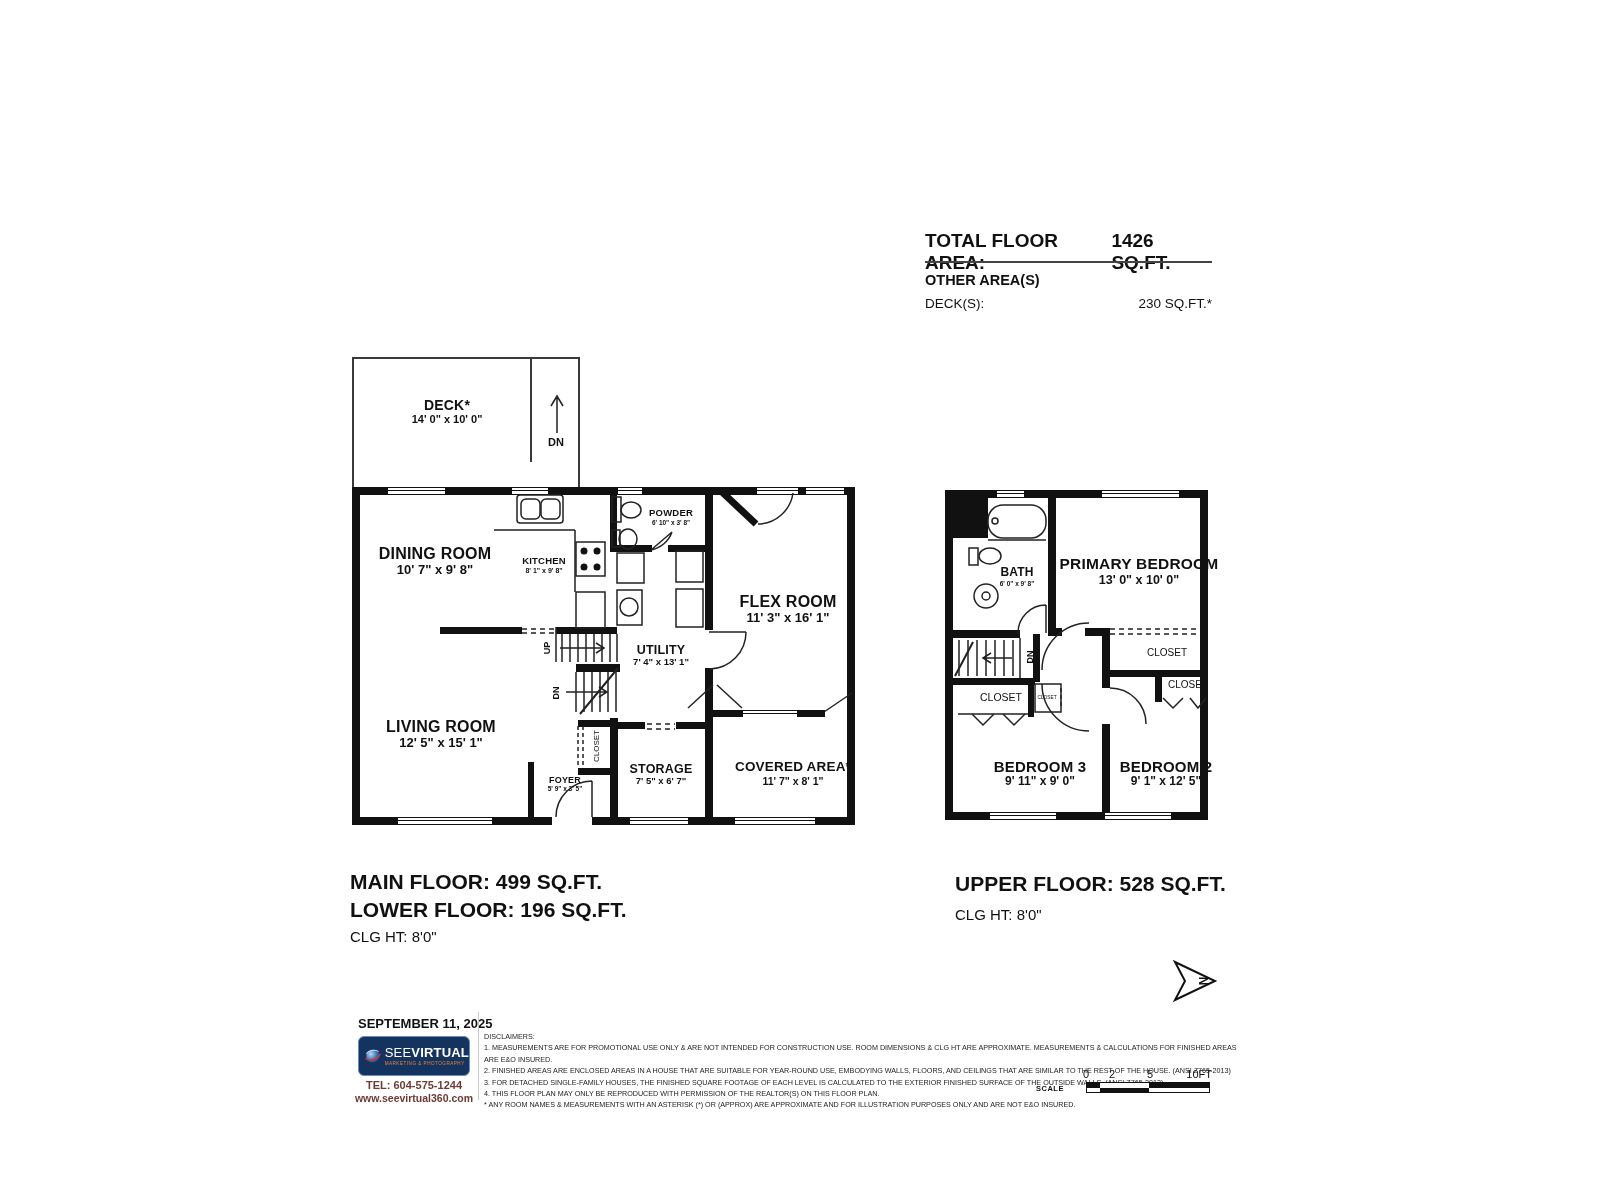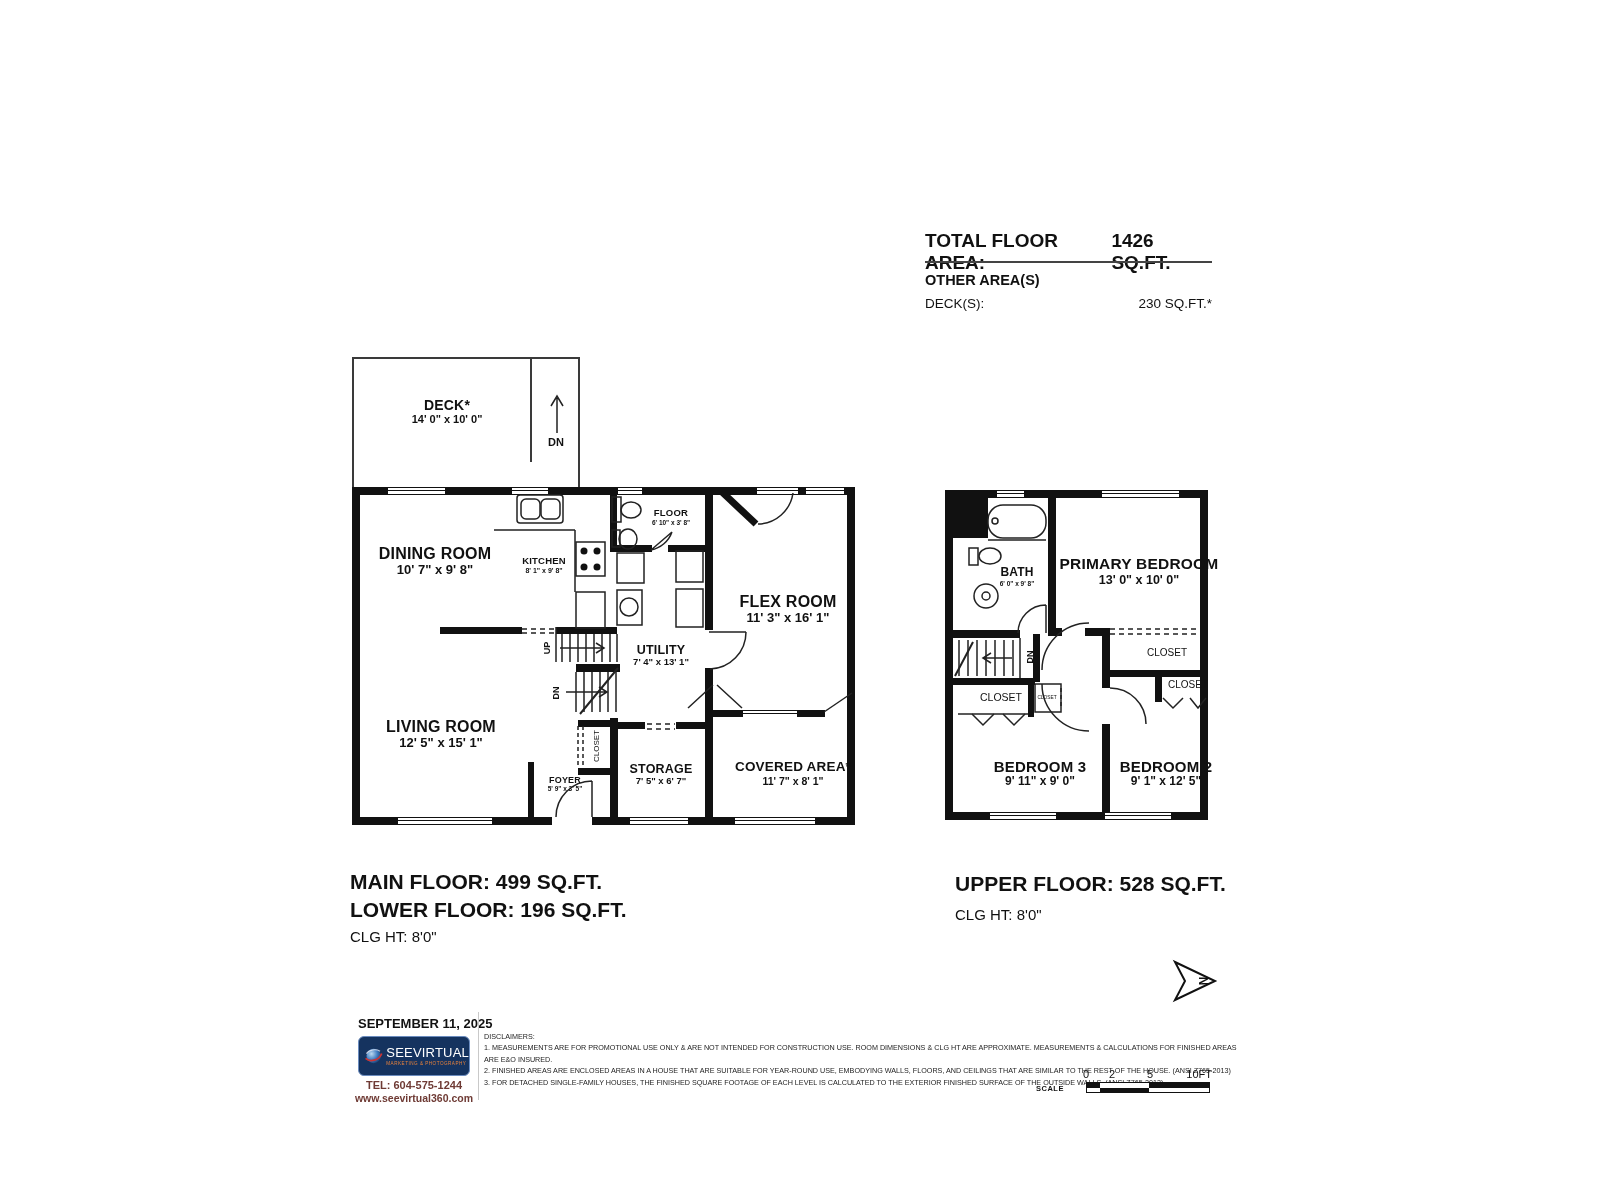--- a/index.html
+++ b/index.html
@@ -19,21 +19,21 @@
   .sum-total{position:absolute;left:925px;top:230px;width:287px;display:flex;justify-content:space-between;font-size:19px;font-weight:700}
   .sum-rule{position:absolute;left:925px;top:261px;width:287px;height:2px;background:#444}
   .sum-other{position:absolute;left:925px;top:272px;font-size:14.5px;font-weight:600}
   .sum-deck{position:absolute;left:925px;top:296px;width:287px;display:flex;justify-content:space-between;font-size:13.5px}
   .foot1{position:absolute;font-size:21px;font-weight:700}
   .foot2{position:absolute;font-size:15px}
   .date{position:absolute;left:358px;top:1016px;font-size:13px;font-weight:700}
   .logo{position:absolute;left:358px;top:1036px;width:112px;height:40px;background:#15335f;border:1px solid #6b8cbf;border-radius:6px;display:flex;align-items:center;padding-left:5px;box-sizing:border-box;z-index:4}
   .logo-txt{display:flex;flex-direction:column;margin-left:3px}
   .brand{font-size:13px;color:#fff;letter-spacing:.2px;line-height:1}
-  .brand b{font-weight:400}
+  .brand b{font-weight:700}
   .tagline{font-size:4.6px;color:#e8823c;letter-spacing:.5px;margin-top:2px}
   .tel{position:absolute;left:358px;top:1079px;width:112px;text-align:center;font-size:11px;font-weight:700;color:#6e3a34}
   .site{position:absolute;left:352px;top:1092px;width:124px;text-align:center;font-size:10.5px;font-weight:700;color:#6e3a34}
   .vdiv{position:absolute;left:478px;top:1012px;width:1px;height:88px;background:#c9c9c9}
   .disc{position:absolute;left:484px;top:1031px;width:762px;font-size:7.2px;line-height:11.4px;color:#222;z-index:4}
   .scale-lbl{position:absolute;left:1036px;top:1084px;font-size:7.5px;font-weight:700;letter-spacing:.5px}
   .tick{position:absolute;top:1068px;font-size:11px;transform:translateX(-50%)}
   .tick.right{transform:translateX(-100%)}
   .sbar{position:absolute;left:1086px;top:1082px;width:124px;height:11px;border:1px solid #111;box-sizing:border-box;background:#fff;z-index:4}
   .sbar div{position:absolute;background:#111}
@@ -199,21 +199,21 @@
   <div class="clbl" style="left:556px;top:442px;font-size:11px">DN</div>
   <div class="room" style="left:435px;top:545px">
     <div class="rn" style="font-size:16px">DINING ROOM</div>
     <div class="rd" style="font-size:13px">10' 7" x 9' 8"</div>
   </div>
   <div class="room" style="left:544px;top:556px">
     <div class="rn" style="font-size:9.5px">KITCHEN</div>
     <div class="rd" style="font-size:7px">8' 1" x 9' 8"</div>
   </div>
   <div class="room" style="left:671px;top:508px">
-    <div class="rn" style="font-size:9.5px">FLOOR</div>
+    <div class="rn" style="font-size:9.5px">POWDER</div>
     <div class="rd" style="font-size:6.5px">6' 10" x 3' 8"</div>
   </div>
   <div class="room" style="left:788px;top:593px">
     <div class="rn" style="font-size:16px">FLEX ROOM</div>
     <div class="rd" style="font-size:13px">11' 3" x 16' 1"</div>
   </div>
   <div class="room" style="left:661px;top:643px">
     <div class="rn" style="font-size:12.5px">UTILITY</div>
     <div class="rd" style="font-size:9.5px">7' 4" x 13' 1"</div>
   </div>
@@ -286,20 +286,22 @@
   </div>
   <div class="tel">TEL: 604-575-1244</div>
   <div class="site">www.seevirtual360.com</div>
   <div class="vdiv"></div>
 
   <div class="disc">
     <div>DISCLAIMERS:</div>
     <div>1. MEASUREMENTS ARE FOR PROMOTIONAL USE ONLY &amp; ARE NOT INTENDED FOR CONSTRUCTION USE. ROOM DIMENSIONS &amp; CLG HT ARE APPROXIMATE. MEASUREMENTS &amp; CALCULATIONS FOR FINISHED AREAS ARE E&amp;O INSURED.</div>
     <div>2. FINISHED AREAS ARE ENCLOSED AREAS IN A HOUSE THAT ARE SUITABLE FOR YEAR-ROUND USE, EMBODYING WALLS, FLOORS, AND CEILINGS THAT ARE SIMILAR TO THE REST OF THE HOUSE. (ANSI Z765-2013)</div>
     <div>3. FOR DETACHED SINGLE-FAMILY HOUSES, THE FINISHED SQUARE FOOTAGE OF EACH LEVEL IS CALCULATED TO THE EXTERIOR FINISHED SURFACE OF THE OUTSIDE WALLS. (ANSI Z765-2013)</div>
+    <div>4. THIS FLOOR PLAN MAY ONLY BE REPRODUCED WITH PERMISSION OF THE REALTOR(S) ON THIS FLOOR PLAN.</div>
+    <div>* ANY ROOM NAMES &amp; MEASUREMENTS WITH AN ASTERISK (*) OR (APPROX) ARE APPROXIMATE AND FOR ILLUSTRATION PURPOSES ONLY AND ARE NOT E&amp;O INSURED.</div>
   </div>
 
   <div class="scale-lbl">SCALE</div>
   <div class="tick" style="left:1086px">0</div>
   <div class="tick" style="left:1112px">2</div>
   <div class="tick" style="left:1150px">5</div>
   <div class="tick right" style="left:1212px">10FT</div>
   <div class="sbar">
     <div style="left:0;top:0;width:13px;height:4.5px"></div>
     <div style="left:62px;top:0;width:60px;height:4.5px"></div>

